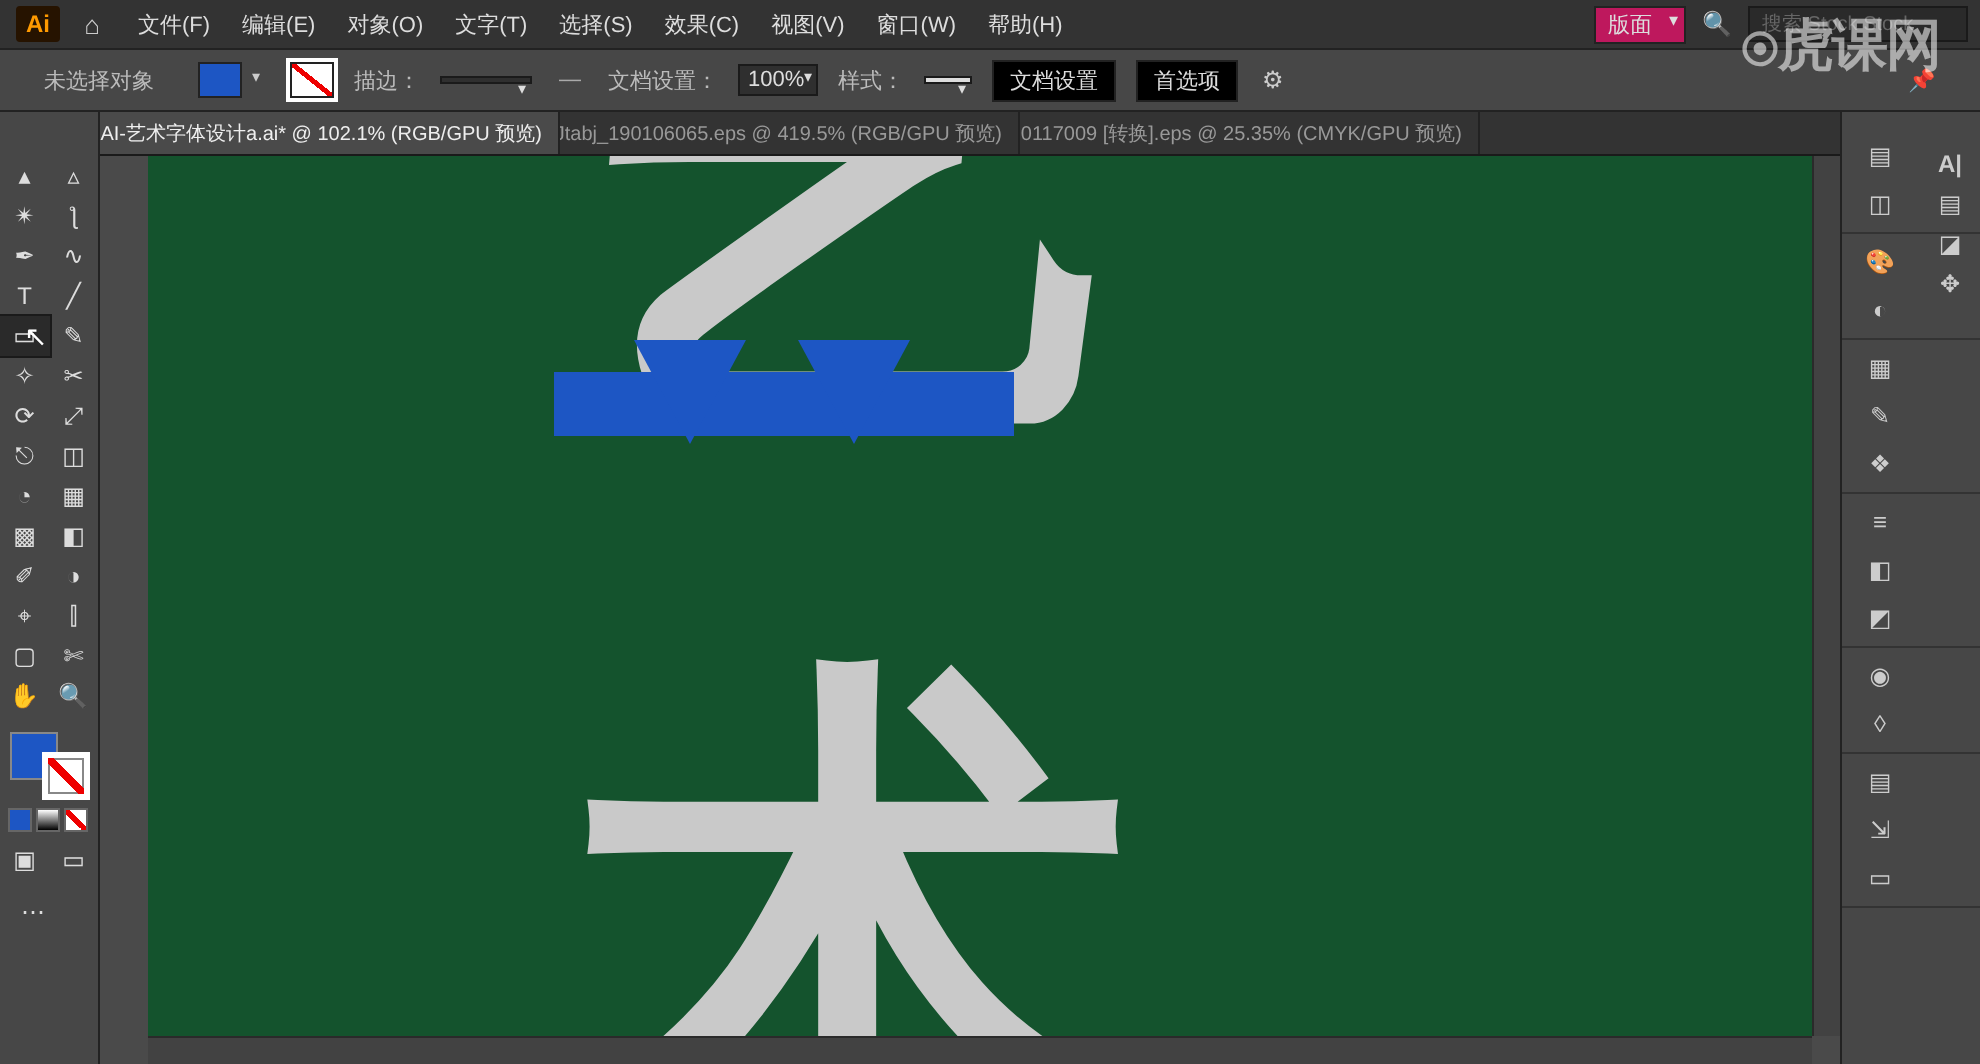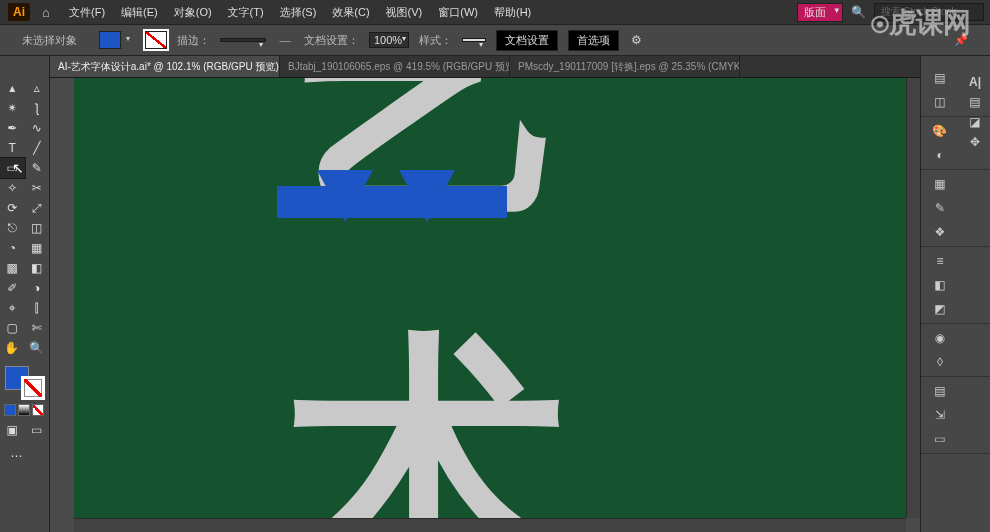--- a/index.html
+++ b/index.html
@@ -124,20 +124,21 @@
   }
   .doc-tab {
     display: flex; align-items: center;
     padding: 0 8px;
     color: #999;
     border-right: 1px solid #222;
     font-size: 10px;
     max-width: 230px;
     white-space: nowrap;
     overflow: hidden;
+    justify-content: flex-end;
   }
   .doc-tab.active {
     background: #4a4a4a; color: #eee;
   }
 
   .workspace {
     position: absolute;
     left: 50px; right: 70px; top: 78px; bottom: 0;
     background: #4a4a4a;
   }

